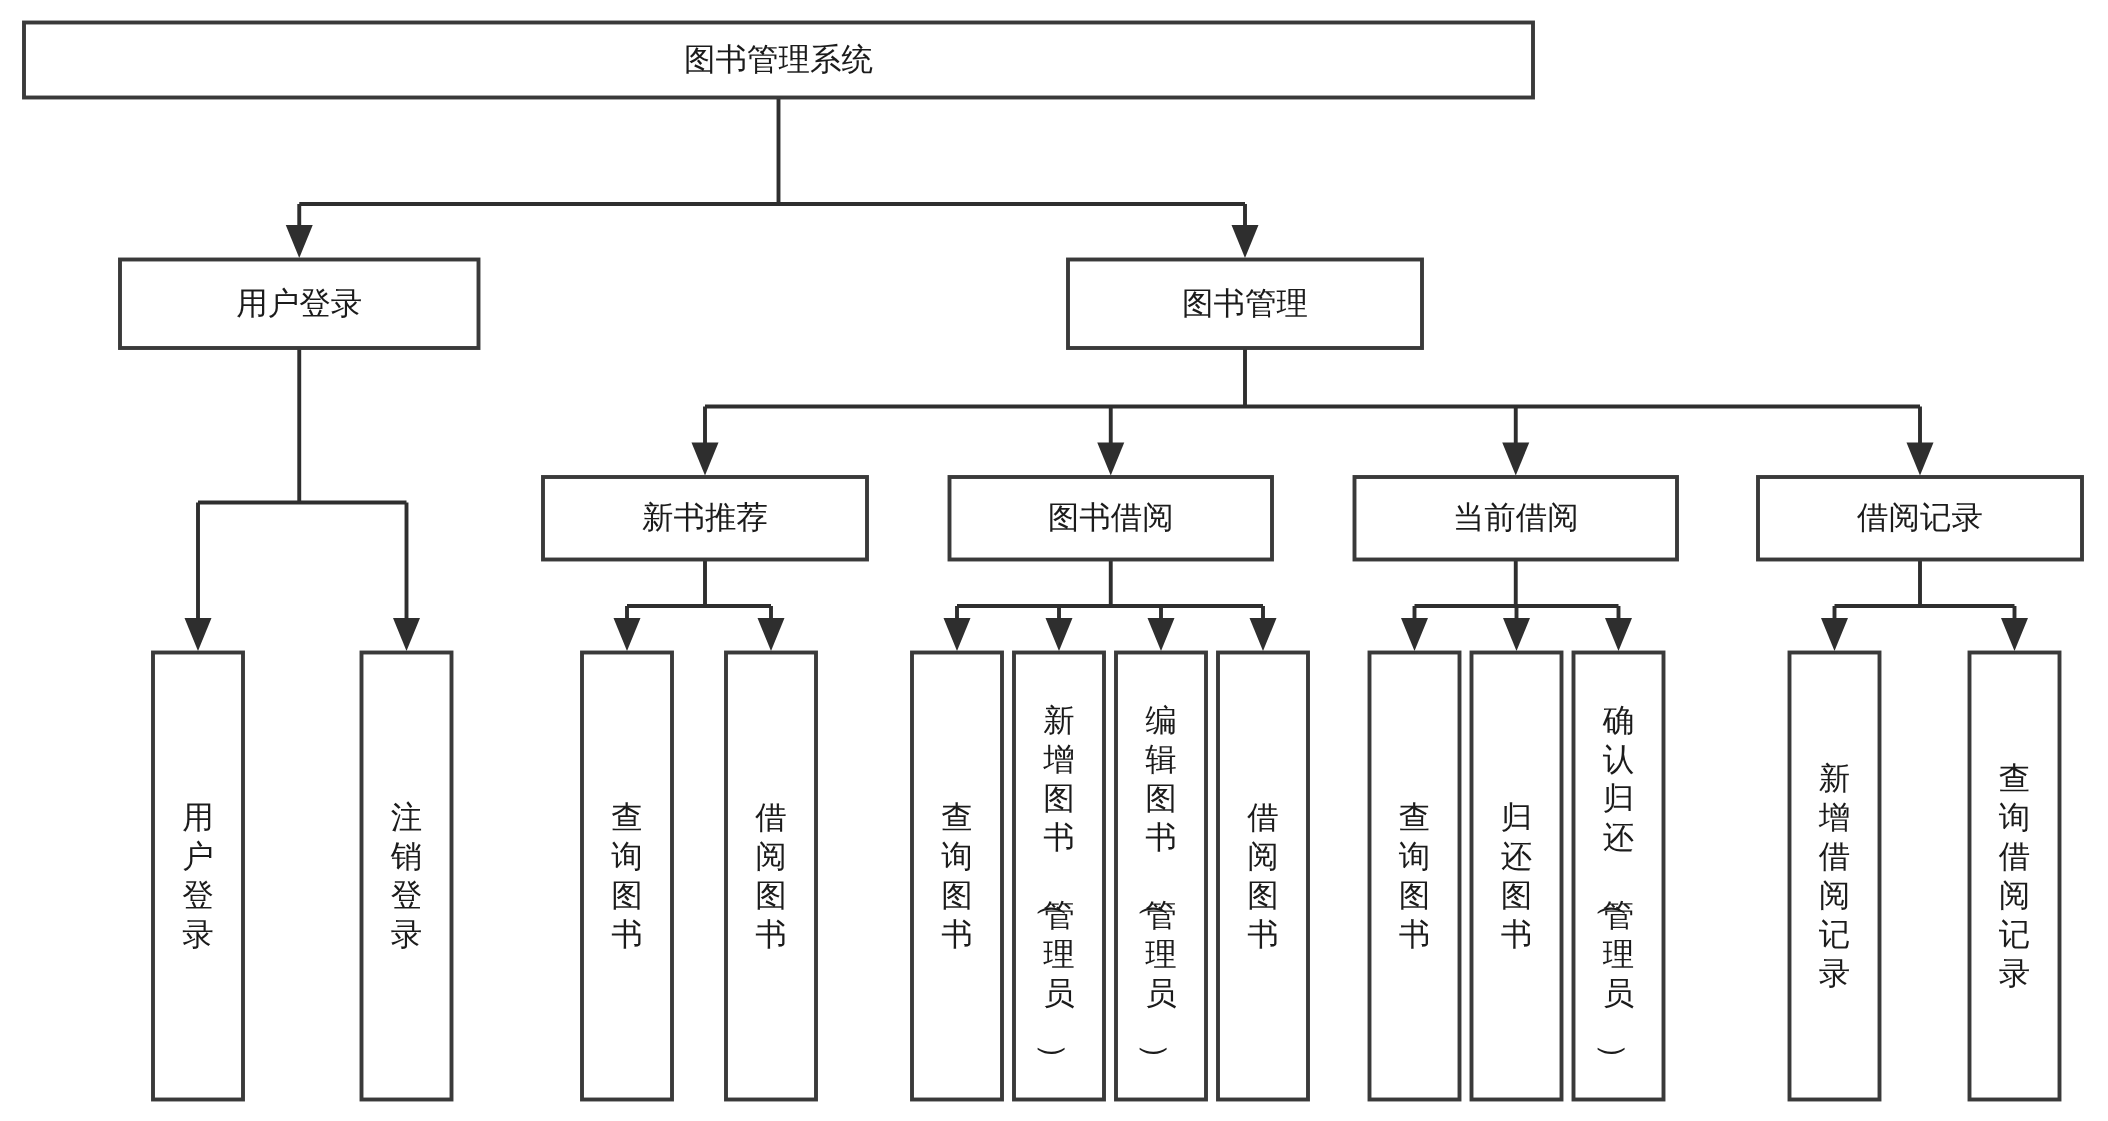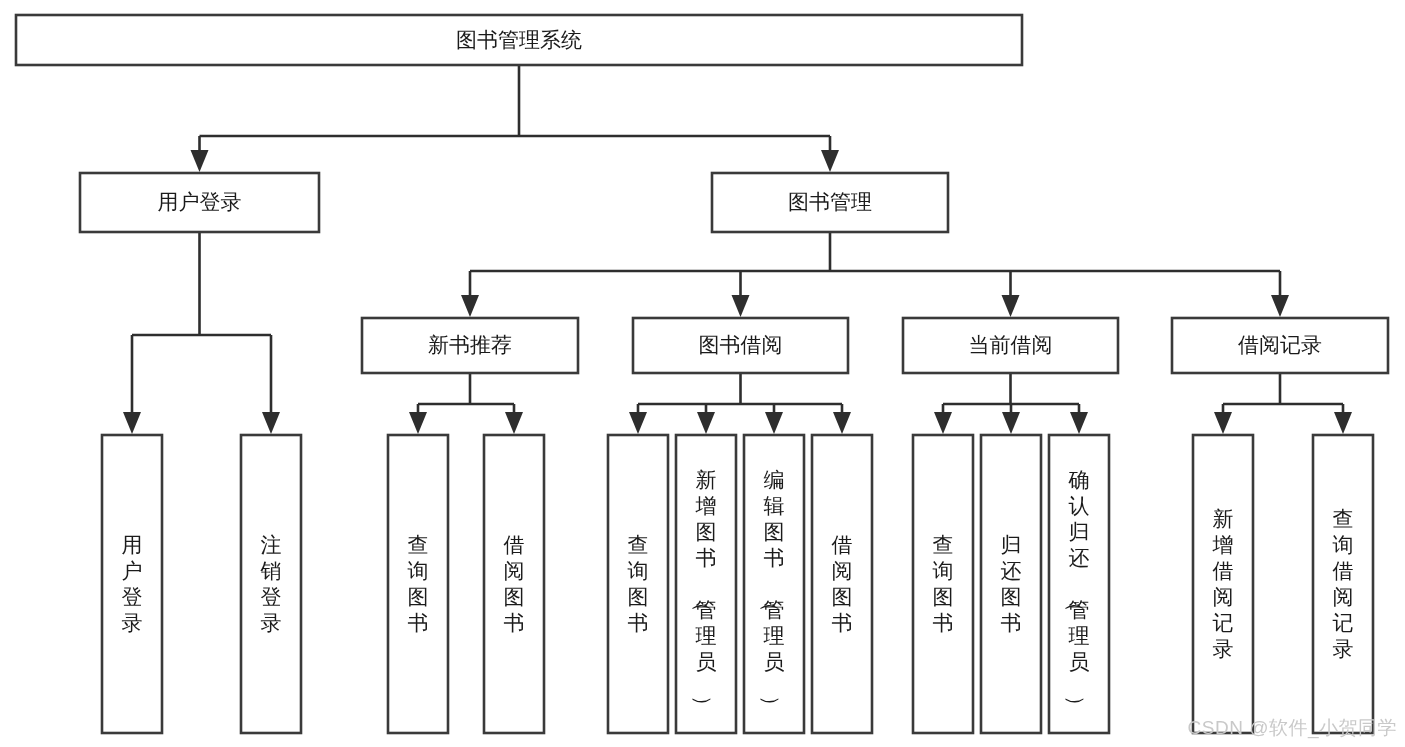--- a/index.html
+++ b/index.html
@@ -217,14 +217,13 @@
         <g>
           <rect x="1193" y="435" width="60" height="298" class="node-box"></rect>
           <text x="1223" y="526.28" class="node-label-v"><tspan x="1223" dy="0">新</tspan><tspan x="1223" dy="26">增</tspan><tspan x="1223" dy="26">借</tspan><tspan x="1223" dy="26">阅</tspan><tspan x="1223" dy="26">记</tspan><tspan x="1223" dy="26">录</tspan></text>
         </g>
         <g>
           <rect x="1313" y="435" width="60" height="298" class="node-box"></rect>
           <text x="1343" y="526.28" class="node-label-v"><tspan x="1343" dy="0">查</tspan><tspan x="1343" dy="26">询</tspan><tspan x="1343" dy="26">借</tspan><tspan x="1343" dy="26">阅</tspan><tspan x="1343" dy="26">记</tspan><tspan x="1343" dy="26">录</tspan></text>
         </g>
       </g>
   </svg>
-  <div class="watermark">CSDN @软件_小贺同学</div>
 </div>
 
 </body></html>

